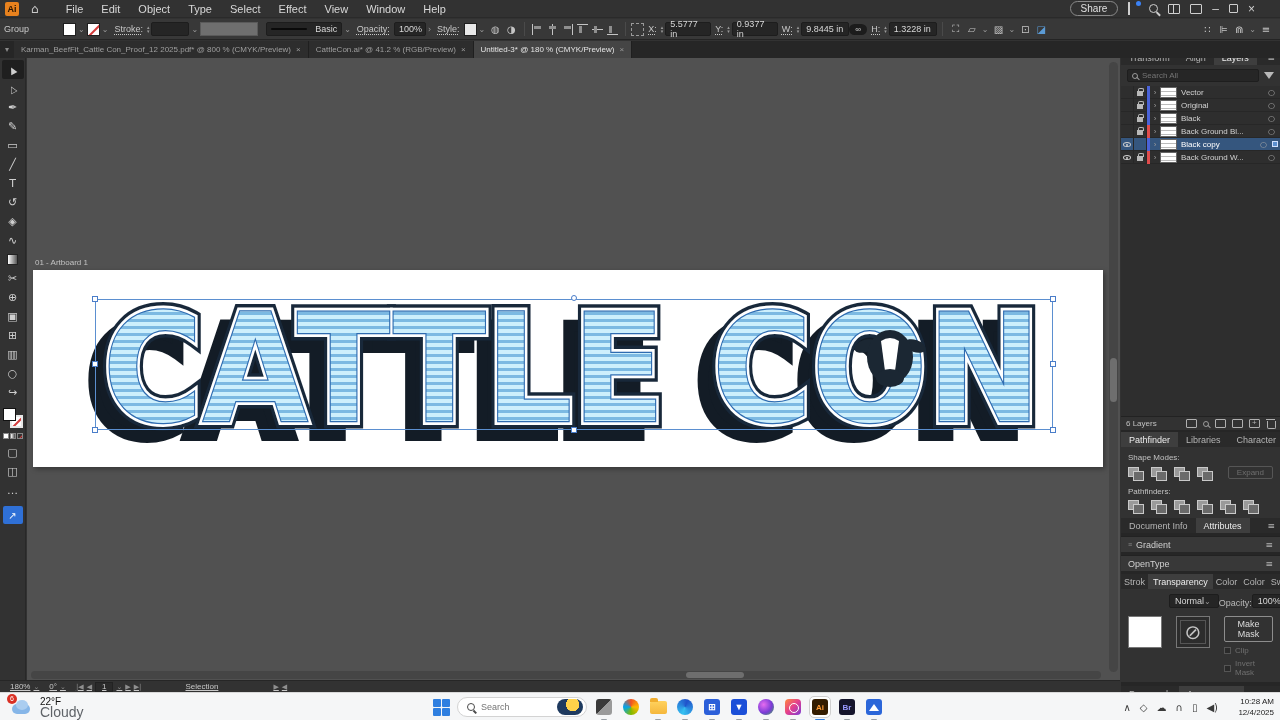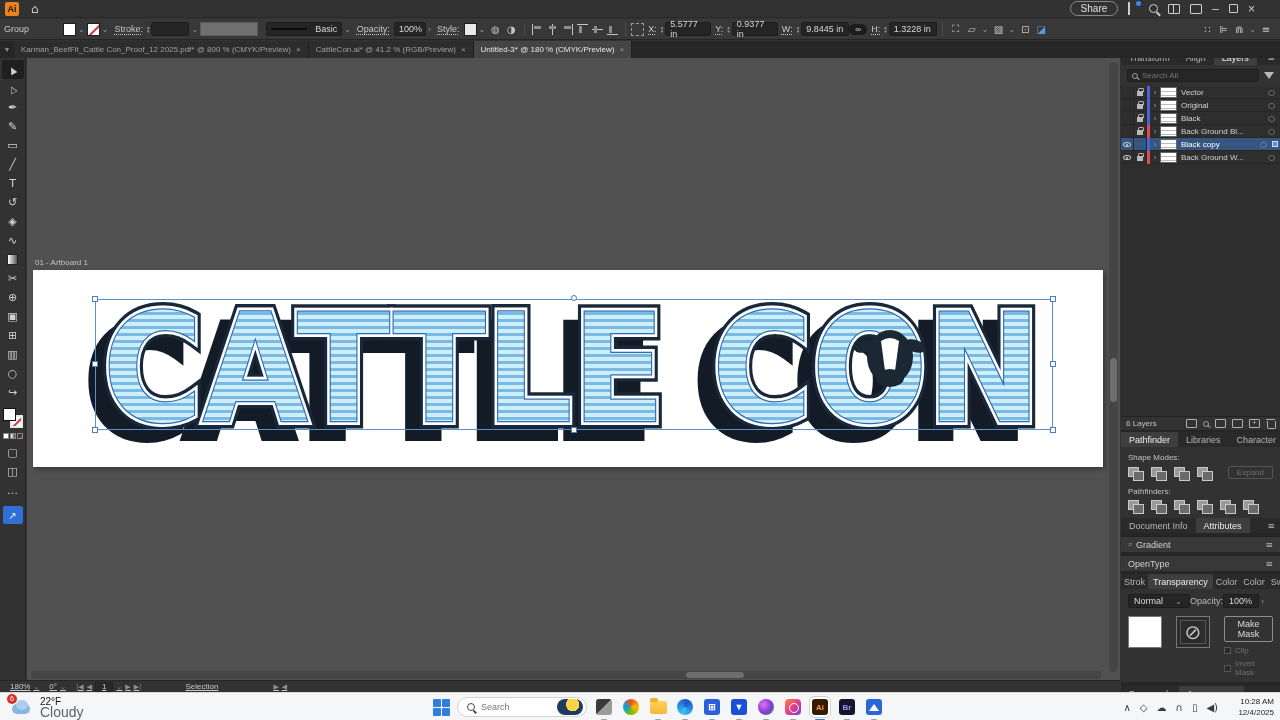--- a/index.html
+++ b/index.html
@@ -222,20 +222,31 @@
   .tray { position:absolute; right:62px; top:0; height:28px; display:flex; align-items:center; gap:9px; color:#333;}
   .tray .g { font-size:10px; font-family:"DejaVu Sans",sans-serif; color:#3a3a3a;}
   .clock { position:absolute; right:6px; top:3px; text-align:right; font-size:8px; line-height:11px; color:#1c1c1c;}
 </style>
 </head>
 <body>
 
 <div class="titlebar">
   <div class="ai-logo">Ai</div>
   <div class="home-ic">⌂</div>
+  <div class="menus">
+    <span>File</span>
+    <span>Edit</span>
+    <span>Object</span>
+    <span>Type</span>
+    <span>Select</span>
+    <span>Effect</span>
+    <span>View</span>
+    <span>Window</span>
+    <span>Help</span>
+  </div>
   <div class="tb-right">
     <span class="share-pill">Share</span>
     <span class="bell"><span class="b"></span><span class="r"></span><span class="dot"></span></span>
     <span class="mag"></span>
     <span class="winbox split"></span>
     <span class="winbox"></span>
     <span class="cap">–</span>
     <span class="winbox" style="width:9px;height:9px;"></span>
     <span class="cap">×</span>
   </div>
@@ -617,21 +628,21 @@
 
   <div class="ptabs" style="margin-top:3px">
     <span class="ptab" style="padding:0 3px">Strok</span>
     <span class="ptab on" style="padding:0 5px">Transparency</span>
     <span class="ptab" style="padding:0 3px">Color</span>
     <span class="ptab" style="padding:0 3px">Color</span>
     <span class="ptab" style="padding:0 3px">Swat</span>
 
   </div>
   <div class="transp">
-    <div style="display:flex; align-items:center; gap:0;">
+    <div style="display:flex; align-items:flex-end; gap:0;margin-left:41px;">
       <span class="dropdown" style="width:62px">
         <span>Normal</span>
         <span class="chev" style="margin-left:auto">⌄</span>
       </span>
       <span style="color:#b9b9b9">Opacity:</span>
       <span class="dropdown" style="width:36px">100%</span>
       <span class="chev">›</span>
     </div>
     <div style="display:flex; gap:14px; margin-top:8px; align-items:flex-start;">
       <span class="tsq"></span>

